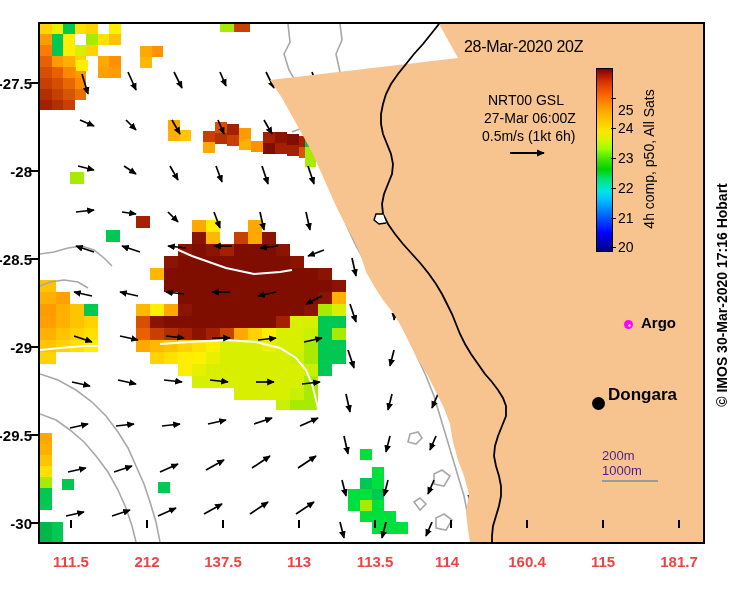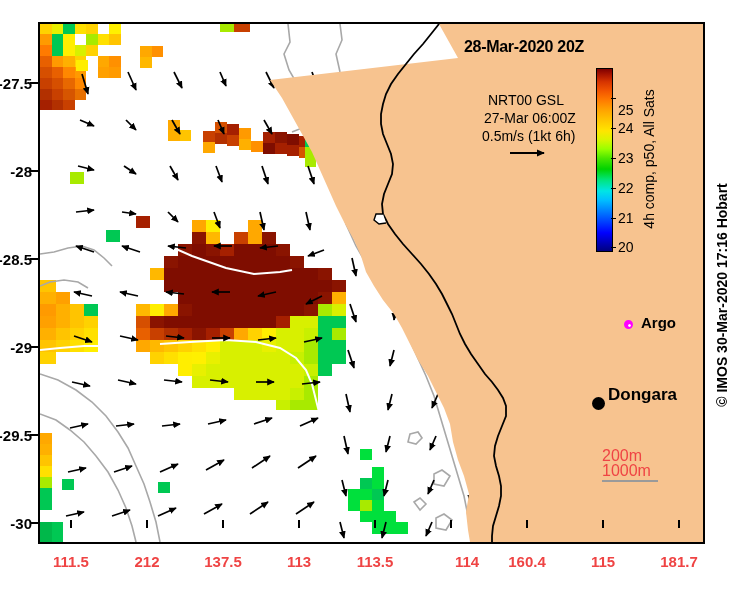--- a/index.html
+++ b/index.html
@@ -19,21 +19,21 @@
   .xtick{position:absolute;width:2px;height:8px;background:#000;top:520px;}
   .xlab{position:absolute;top:553px;font-size:15px;font-weight:bold;color:#ef4444;
         transform:translateX(-50%);white-space:nowrap;}
   .ytick{position:absolute;width:8px;height:2px;background:#000;left:-8px;}
   .ytick.inner{left:663px;width:7px;}
   .ylab{position:absolute;left:32px;font-size:15px;font-weight:bold;color:#000;
         transform:translate(-100%,-50%);white-space:nowrap;}
 
   
   .maptext{position:absolute;color:#000;white-space:nowrap;}
-  #title-date{font-size:16px;font-weight:bold;letter-spacing:-.3px;}
+  #title-date{font-size:16px;font-weight:normal;letter-spacing:-.3px;}
   .annot{font-size:14px;}
   #credit-wrap{position:absolute;right:6px;top:60px;height:470px;width:22px;}
   #credit-inner{
     position:absolute;left:50%;top:50%;
     transform:translate(-50%,-50%) rotate(-90deg);
     font-size:14px;font-weight:bold;white-space:nowrap;color:#000;
   }
 
   
   #cbar-wrap{position:absolute;left:596px;top:68px;width:64px;height:192px;}
@@ -51,21 +51,21 @@
     position:absolute;left:44px;top:0px;height:182px;width:18px;
   }
   #cb-title span{
     position:absolute;left:50%;top:50%;
     transform:translate(-50%,-50%) rotate(-90deg);
     font-size:14px;white-space:nowrap;color:#000;
   }
 
   
   #depthleg{position:absolute;left:602px;top:448px;width:70px;text-align:left;}
-  #depthleg div{font-size:16px;color:#ef4444;line-height:15px;}
+  #depthleg div{font-size:13px;color:#4c1d95;line-height:15px;}
   #depthleg .rule{height:2px;background:#9a9a9a;margin-top:2px;width:56px;}
 
   
   #argo-dot{
     position:absolute;width:9px;height:9px;border-radius:50%;
     background:#ff00ff;border:2px solid #ff00ff;box-sizing:border-box;
   }
   #argo-dot::after{content:"";position:absolute;left:2px;top:2px;width:1px;height:1px;
     background:#fff;border:1px solid #fff;border-radius:50%;}
   #argo-lab{font-size:15px;font-weight:bold;}
@@ -705,21 +705,21 @@
     <div class="xtick" style="left:450px;"></div>
     <div class="xtick" style="left:526px;"></div>
     <div class="xtick" style="left:602px;"></div>
     <div class="xtick" style="left:678px;"></div>
 
     <div class="xlab" style="left:71px;">111.5</div>
     <div class="xlab" style="left:147px;">212</div>
     <div class="xlab" style="left:223px;">137.5</div>
     <div class="xlab" style="left:299px;">113</div>
     <div class="xlab" style="left:375px;">113.5</div>
-    <div class="xlab" style="left:467px;">114</div>
+    <div class="xlab" style="left:447px;">114</div>
     <div class="xlab" style="left:527px;">160.4</div>
     <div class="xlab" style="left:603px;">115</div>
     <div class="xlab" style="left:679px;">181.7</div>
   </div>
 
   <div id="yaxis">
     <div class="ytick" style="position:absolute;left:30px;top:82px;"></div>
     <div class="ytick" style="position:absolute;left:30px;top:170px;"></div>
     <div class="ytick" style="position:absolute;left:30px;top:258px;"></div>
     <div class="ytick" style="position:absolute;left:30px;top:346px;"></div>

